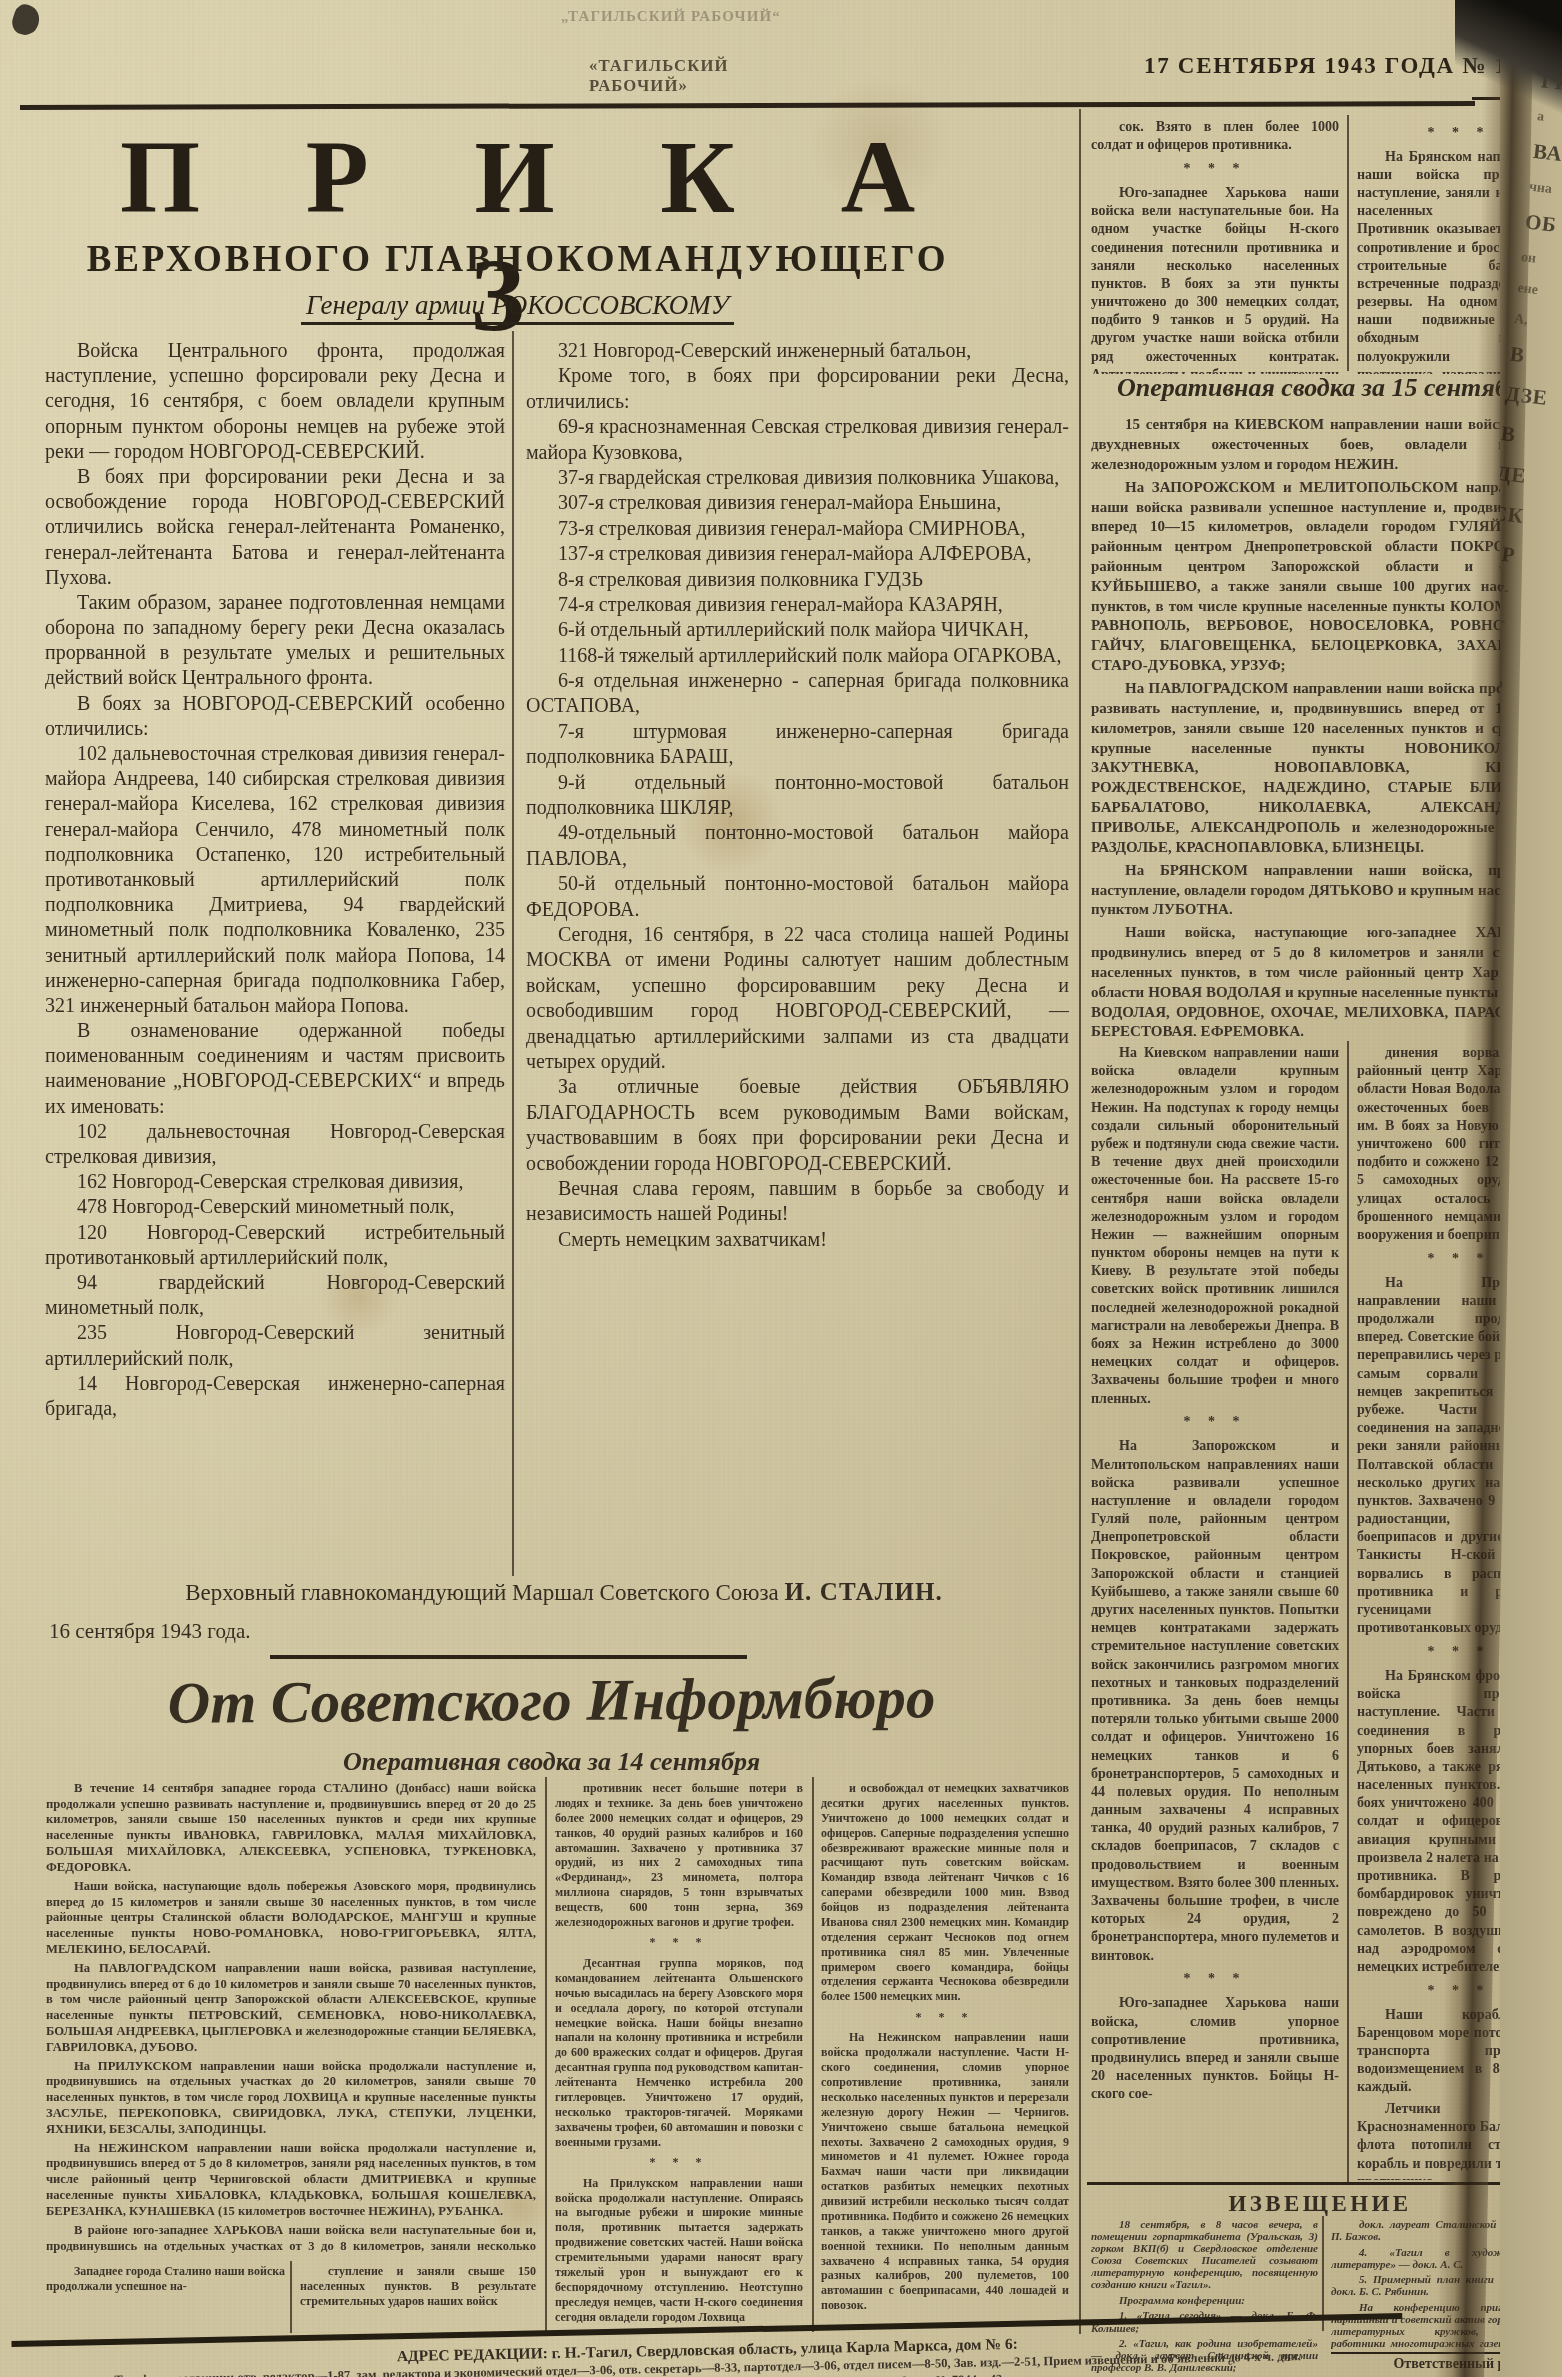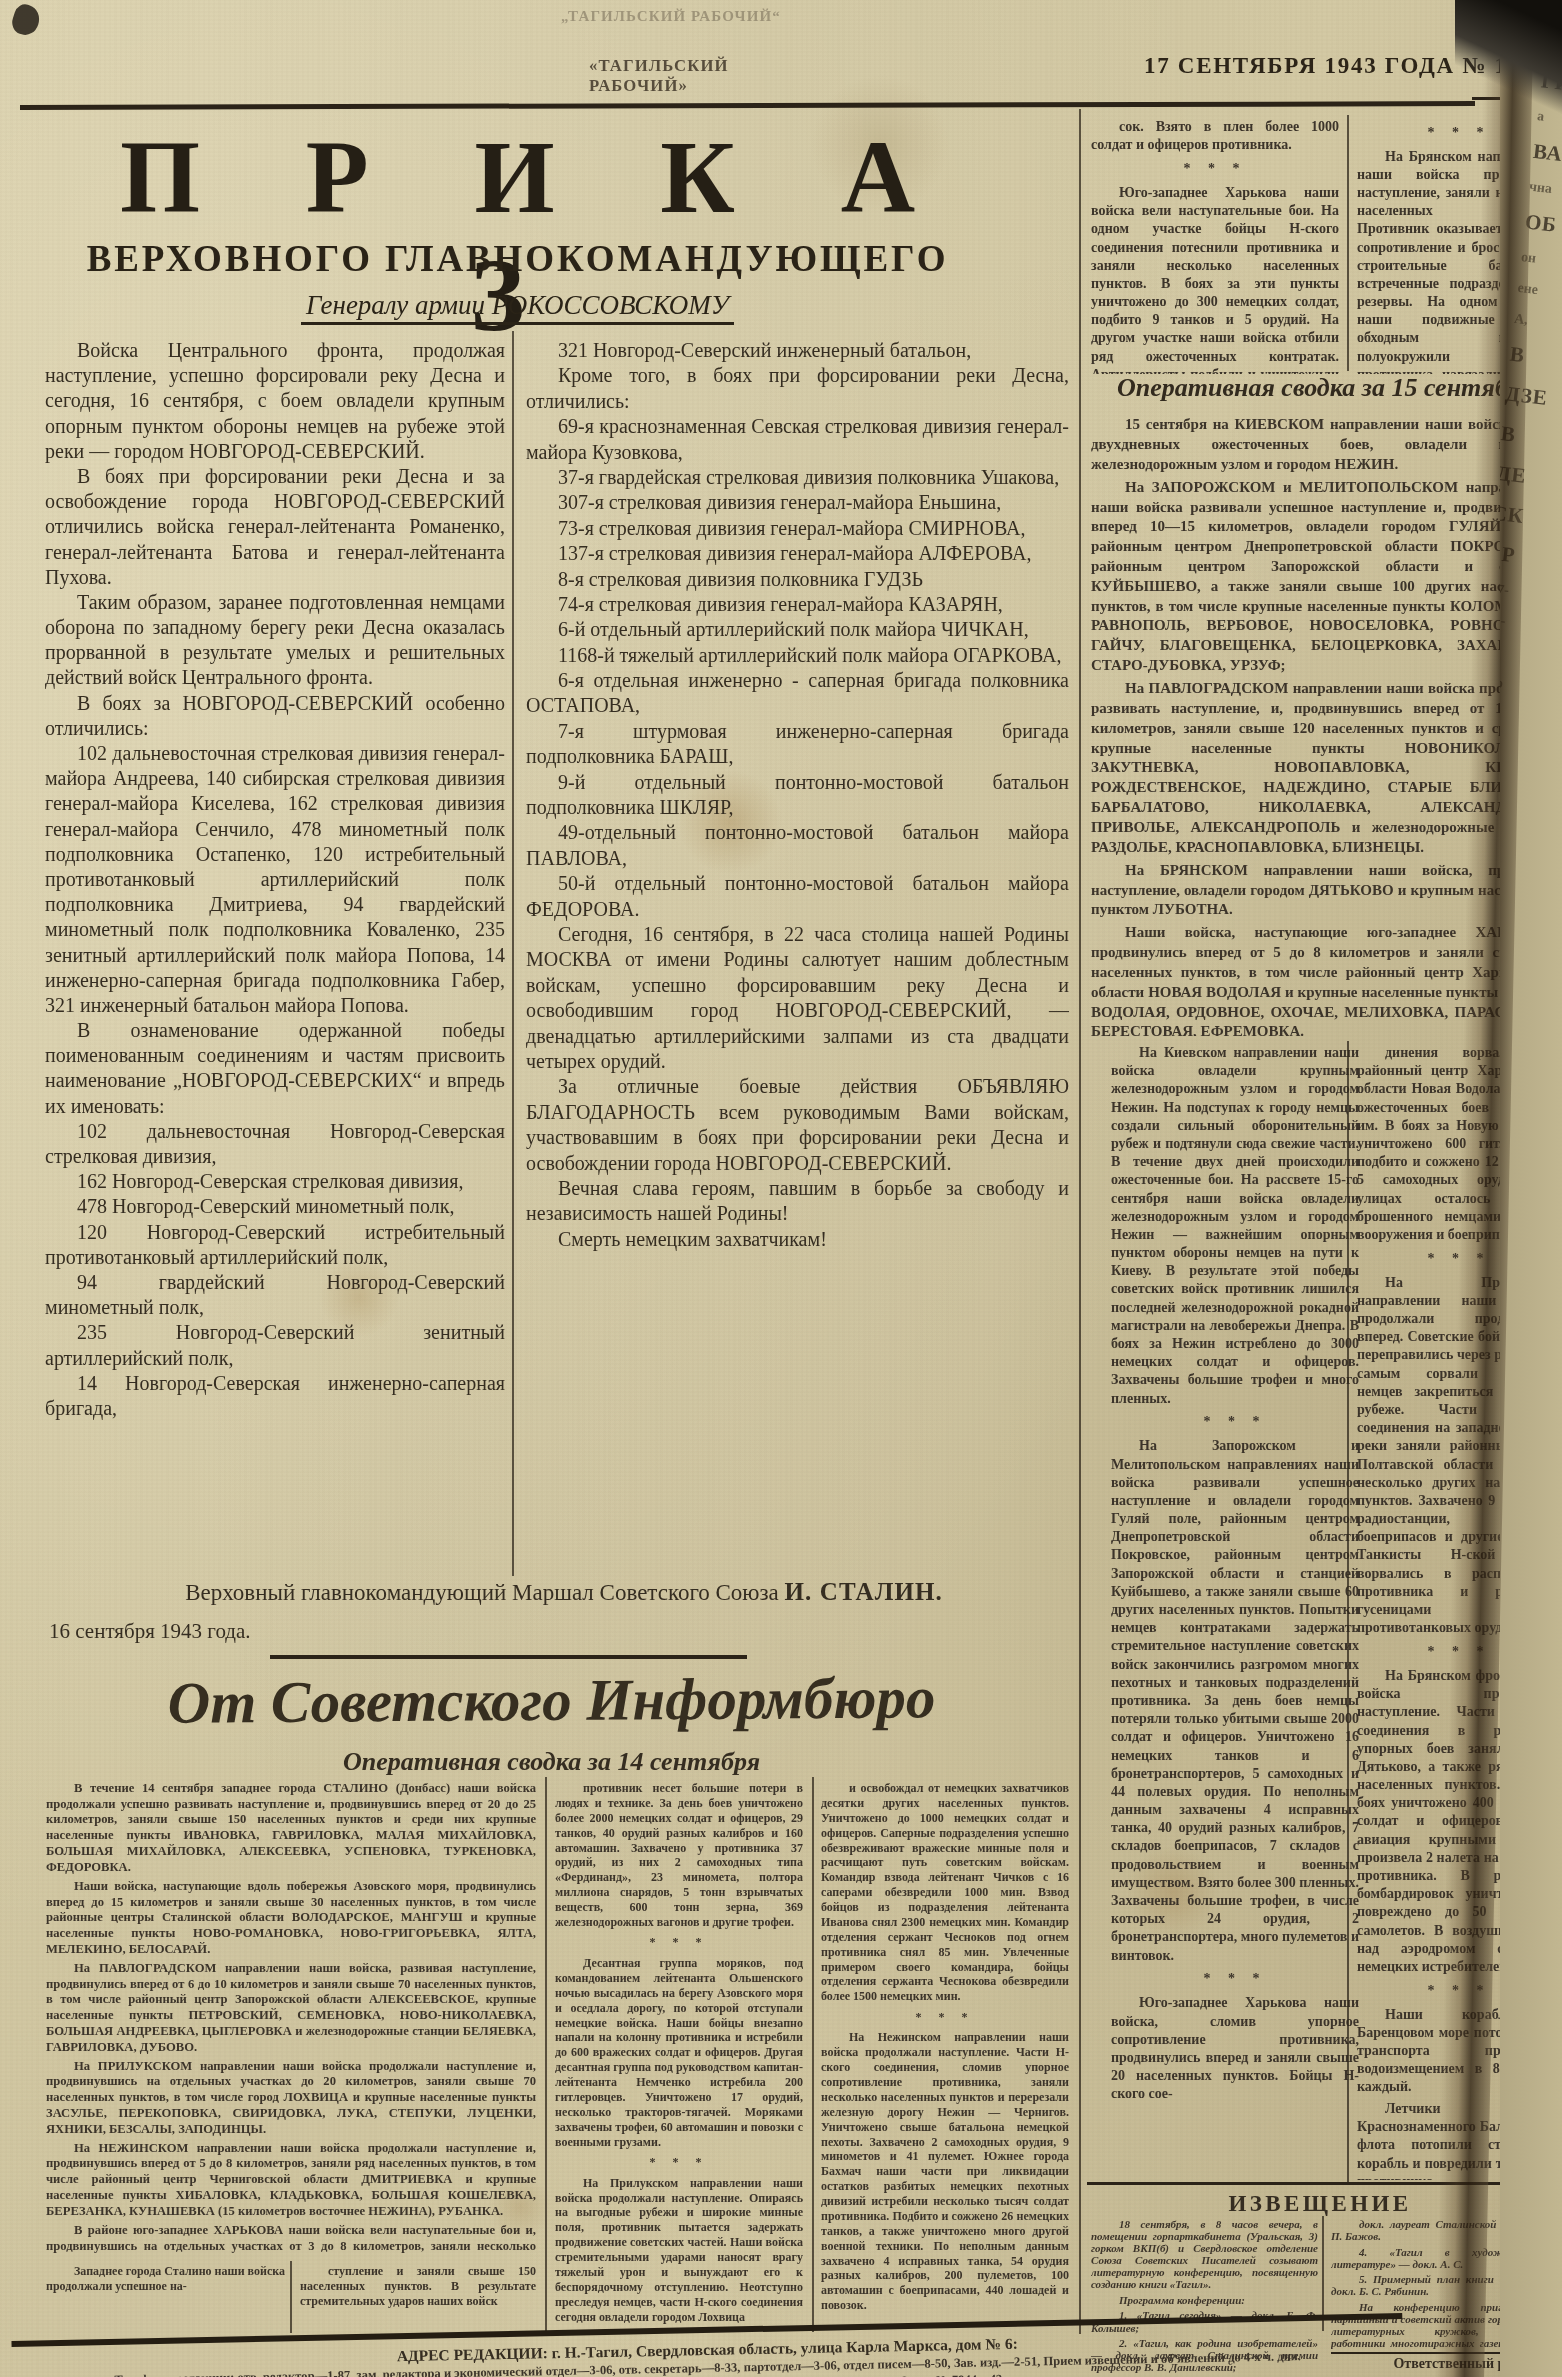--- a/index.html
+++ b/index.html
@@ -149,21 +149,21 @@
   <div class="abs svodka15-head">Оперативная сводка за 15 сентября</div>
   <div class="abs news sv-wide" style="left:1091px;top:415px;width:471px;height:621px;overflow:hidden;">
     <p>15 сентября на КИЕВСКОМ направлении наши войска, после двухдневных ожесточенных боев, овладели крупным железнодорожным узлом и городом НЕЖИН.</p>
     <p>На ЗАПОРОЖСКОМ и МЕЛИТОПОЛЬСКОМ направлениях наши войска развивали успешное наступление и, продвинувшись вперед 10—15 километров, овладели городом ГУЛЯЙ ПОЛЕ, районным центром Днепропетровской области ПОКРОВСКОЕ, районным центром Запорожской области и станцией КУЙБЫШЕВО, а также заняли свыше 100 других населенных пунктов, в том числе крупные населенные пункты КОЛОМИЙЦЫ, РАВНОПОЛЬ, ВЕРБОВОЕ, НОВОСЕЛОВКА, РОВНОЛОВКА, ГАЙЧУ, БЛАГОВЕЩЕНКА, БЕЛОЦЕРКОВКА, ЗАХАРЬЕВКА, СТАРО-ДУБОВКА, УРЗУФ;</p>
     <p>На ПАВЛОГРАДСКОМ направлении наши войска продолжали развивать наступление, и, продвинувшись вперед от 10 до 15 километров, заняли свыше 120 населенных пунктов и среди них крупные населенные пункты НОВОНИКОЛАЕВКА, ЗАКУТНЕВКА, НОВОПАВЛОВКА, КНЯЗЕВО, РОЖДЕСТВЕНСКОЕ, НАДЕЖДИНО, СТАРЫЕ БЛИЗНЕЦЫ, БАРБАЛАТОВО, НИКОЛАЕВКА, АЛЕКСАНДРОВКА, ПРИВОЛЬЕ, АЛЕКСАНДРОПОЛЬ и железнодорожные станции РАЗДОЛЬЕ, КРАСНОПАВЛОВКА, БЛИЗНЕЦЫ.</p>
     <p>На БРЯНСКОМ направлении наши войска, продолжая наступление, овладели городом ДЯТЬКОВО и крупным населенным пунктом ЛУБОТНА.</p>
     <p>Наши войска, наступающие юго-западнее ХАРЬКОВА, продвинулись вперед от 5 до 8 километров и заняли свыше 20 населенных пунктов, в том числе районный центр Харьковской области НОВАЯ ВОДОЛАЯ и крупные населенные пункты СТАРАЯ ВОДОЛАЯ, ОРДОВНОЕ, ОХОЧАЕ, МЕЛИХОВКА, ПАРАСКОВЕЯ, БЕРЕСТОВАЯ, ЕФРЕМОВКА.</p>
 
   </div>
 
-  <div class="abs news n-low" style="left:1091px;top:1044px;width:248px;height:1136px;overflow:hidden;margin-left:20px;">
+  <div class="abs news n-low" style="left:1091px;top:1044px;width:248px;height:1136px;overflow:hidden;">
     <p>На Киевском направлении наши войска овладели крупным железнодорожным узлом и городом Нежин. На подступах к городу немцы создали сильный оборонительный рубеж и подтянули сюда свежие части. В течение двух дней происходили ожесточенные бои. На рассвете 15-го сентября наши войска овладели железнодорожным узлом и городом Нежин — важнейшим опорным пунктом обороны немцев на пути к Киеву. В результате этой победы советских войск противник лишился последней железнодорожной рокадной магистрали на левобережьи Днепра. В боях за Нежин истреблено до 3000 немецких солдат и офицеров. Захвачены большие трофеи и много пленных.</p>
     <p class="sep">* * *</p>
     <p>На Запорожском и Мелитопольском направлениях наши войска развивали успешное наступление и овладели городом Гуляй поле, районным центром Днепропетровской области Покровское, районным центром Запорожской области и станцией Куйбышево, а также заняли свыше 60 других населенных пунктов. Попытки немцев контратаками задержать стремительное наступление советских войск закончились разгромом многих пехотных и танковых подразделений противника. За день боев немцы потеряли только убитыми свыше 2000 солдат и офицеров. Уничтожено 16 немецких танков и 6 бронетранспортеров, 5 самоходных и 44 полевых орудия. По неполным данным захвачены 4 исправных танка, 40 орудий разных калибров, 7 складов боеприпасов, 7 складов с продовольствием и военным имуществом. Взято более 300 пленных. Захвачены большие трофеи, в числе которых 24 орудия, 2 бронетранспортера, много пулеметов и винтовок.</p>
     <p class="sep">* * *</p>
     <p>Юго-западнее Харькова наши войска, сломив упорное сопротивление противника, продвинулись вперед и заняли свыше 20 населенных пунктов. Бойцы Н-ского сое-</p>
   </div>
   <div class="vrule" style="left:1347px;top:1041px;height:1141px;"></div>
   <div class="abs news n-low" style="left:1357px;top:1044px;width:204px;height:1136px;overflow:hidden;">
     <p>динения ворвались в районный центр Харьковской области Новая Водолая и после ожесточенных боев овладели им. В боях за Новую Водолаю уничтожено 600 гитлеровцев, подбито и сожжено 12 танков и 5 самоходных орудий. На улицах осталось много брошенного немцами разного вооружения и боеприпасов.</p>
     <p class="sep">* * *</p>

